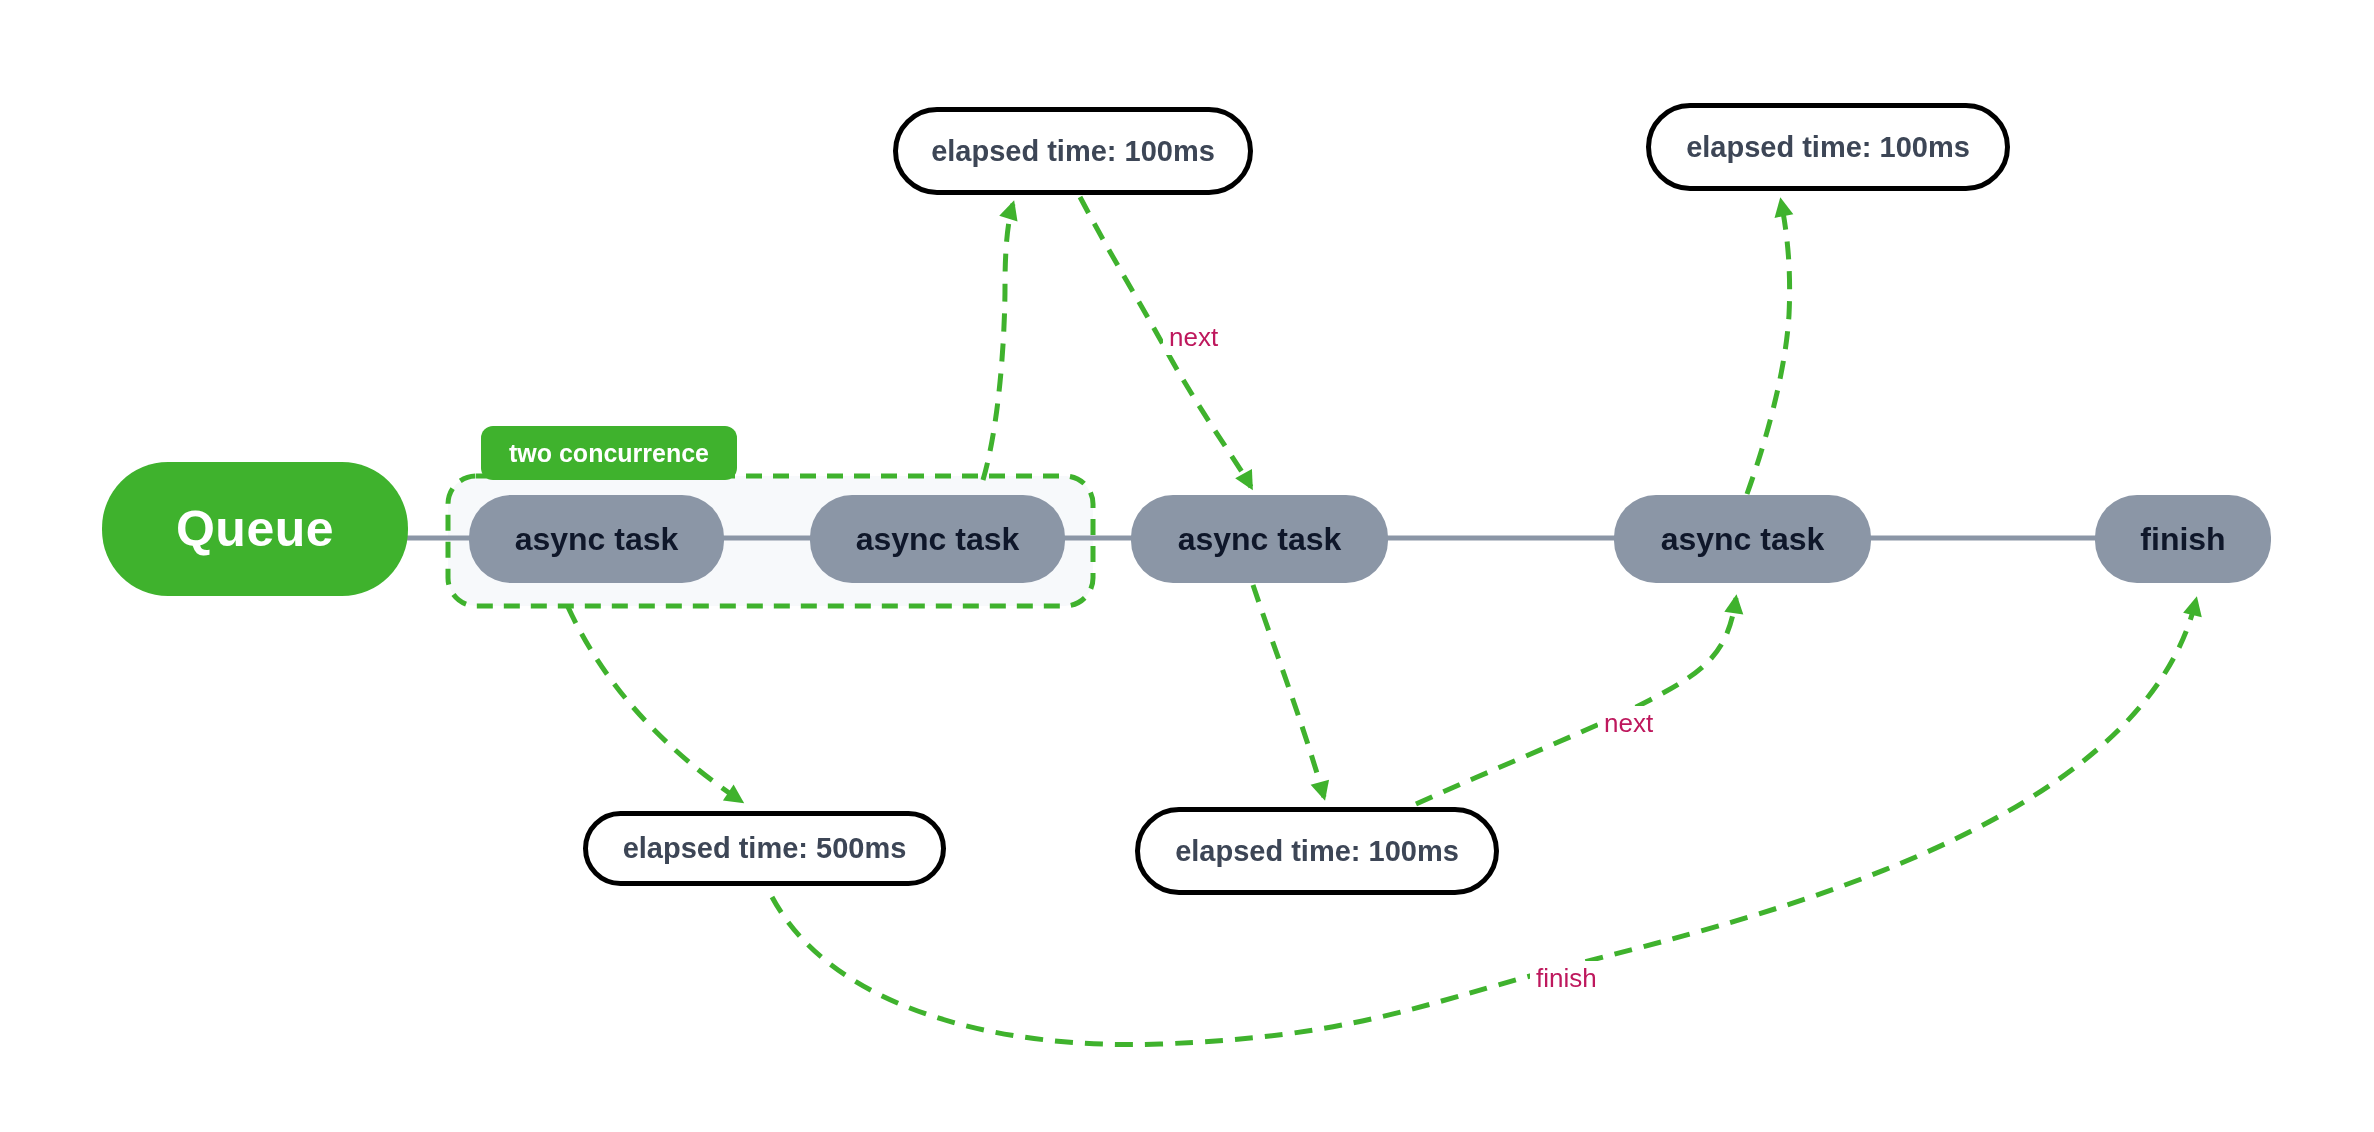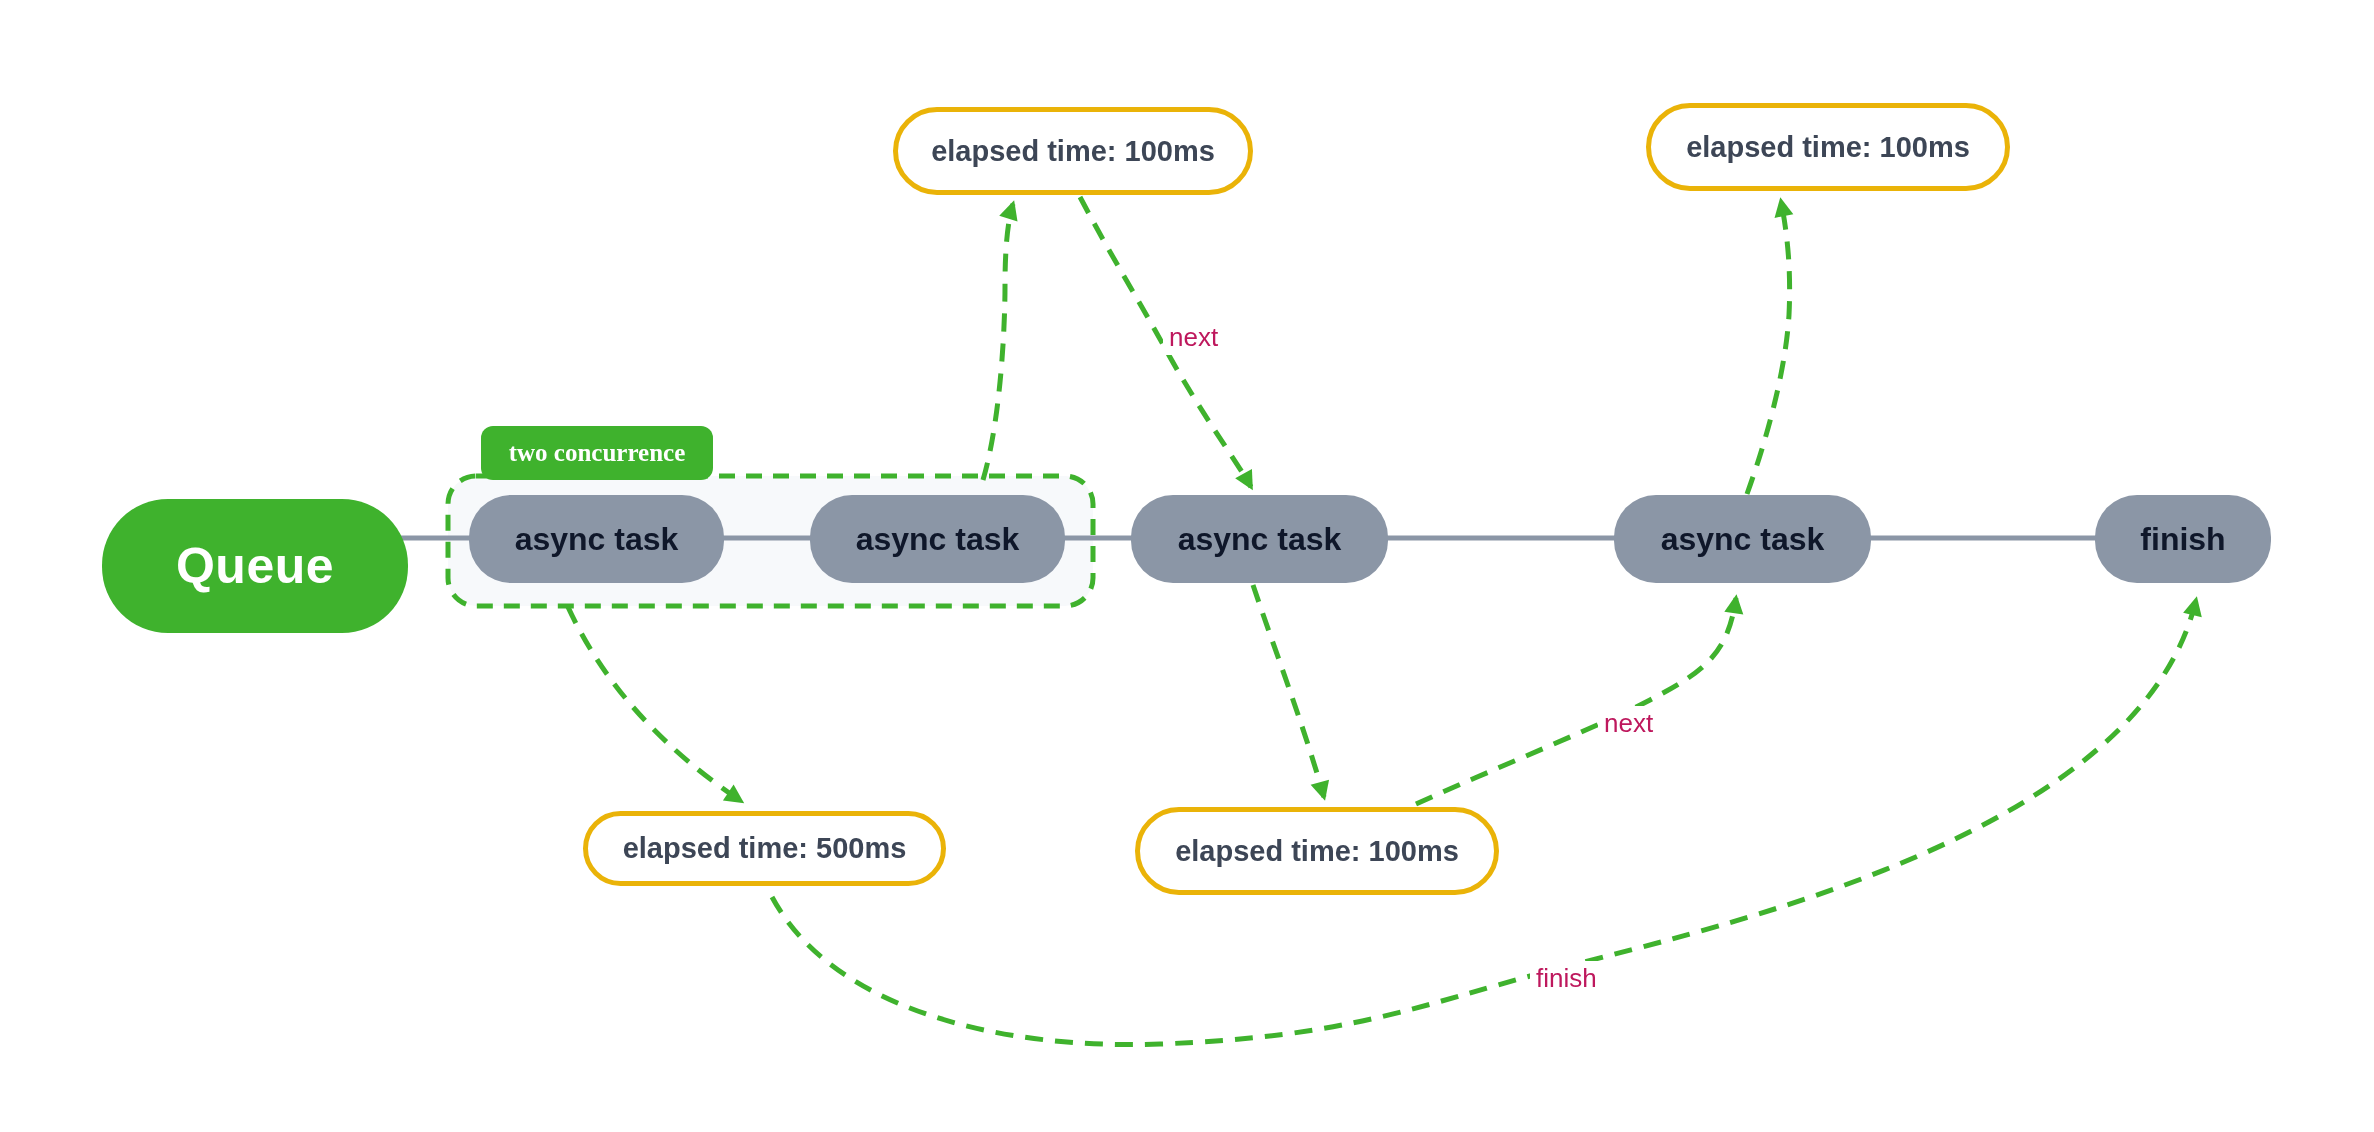--- a/index.html
+++ b/index.html
@@ -46,21 +46,21 @@
   }
   .tab {
     background: #3fb22d;
     color: #ffffff;
     border-radius: 12px;
     font-size: 25px;
     font-weight: 700;
   }
   .bubble {
     background: #ffffff;
-    border: 5px solid #eab308;
+    border: 5px solid #000000;
     border-radius: 46px;
     color: #3d4656;
     font-size: 29px;
     font-weight: 700;
   }
   .edge-label {
     position: absolute;
     background: #ffffff;
     color: #be185d;
     font-size: 26px;
@@ -94,25 +94,25 @@
 
     <path d="M 1416 804 C 1500 766 1600 726 1650 700 C 1705 671 1728 654 1736 598" fill="none" stroke="#3fb22d" stroke-width="5" stroke-dasharray="18 12" marker-end="url(#ah)"></path>
 
     <path d="M 1747 494 C 1770 430 1786 365 1789 315 C 1791 272 1788 237 1781 201" fill="none" stroke="#3fb22d" stroke-width="5" stroke-dasharray="18 12" marker-end="url(#ah)"></path>
 
     <path d="M 568 607 C 598 672 650 740 741 801" fill="none" stroke="#3fb22d" stroke-width="5" stroke-dasharray="18 12" marker-end="url(#ah)"></path>
 
     <path d="M 772 897 C 830 1005 990 1050 1160 1044 C 1350 1037 1420 1005 1545 972 C 1720 926 2140 836 2196 600" fill="none" stroke="#3fb22d" stroke-width="5" stroke-dasharray="18 12" marker-end="url(#ah)"></path>
   </svg>
 
-  <div class="node tab" style="left:481px; top:426px; width:232px; height:54px;font-family:Liberation Serif, serif;">
+  <div class="node tab" style="left:481px; top:426px; width:256px; height:54px;">
     <span>two concurrence</span>
   </div>
 
-  <div class="node queue" style="left:102px; top:499px; width:306px; height:134px;">
+  <div class="node queue" style="left:102px; top:462px; width:306px; height:134px;">
     <span>Queue</span>
   </div>
 
   <div class="node pill" style="left:469px; top:495px; width:255px; height:88px;">
     <span>async task</span>
   </div>
   <div class="node pill" style="left:810px; top:495px; width:255px; height:88px;">
     <span>async task</span>
   </div>
   <div class="node pill" style="left:1131px; top:495px; width:257px; height:88px;">

